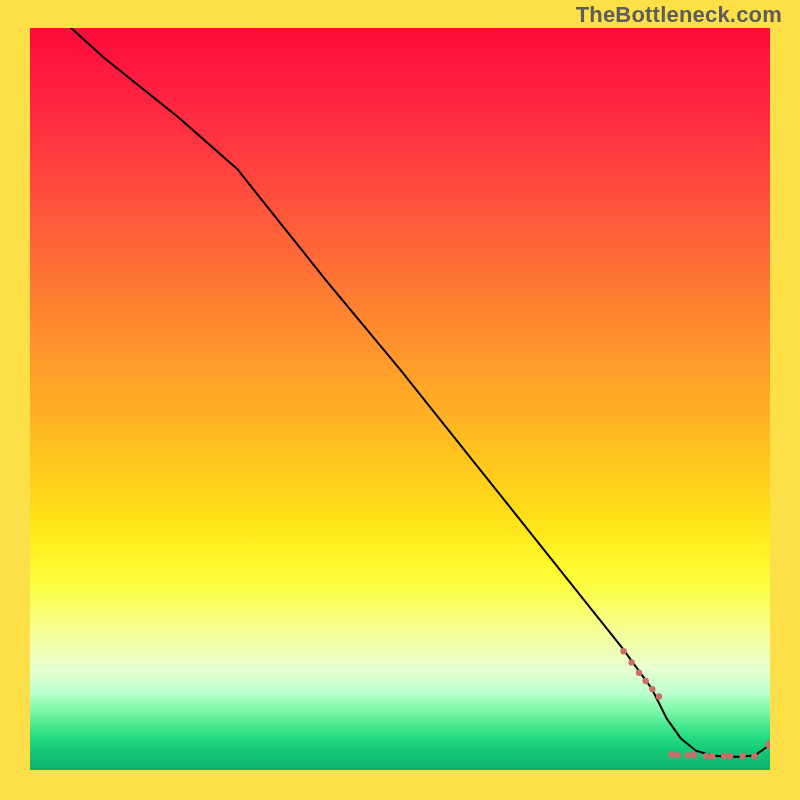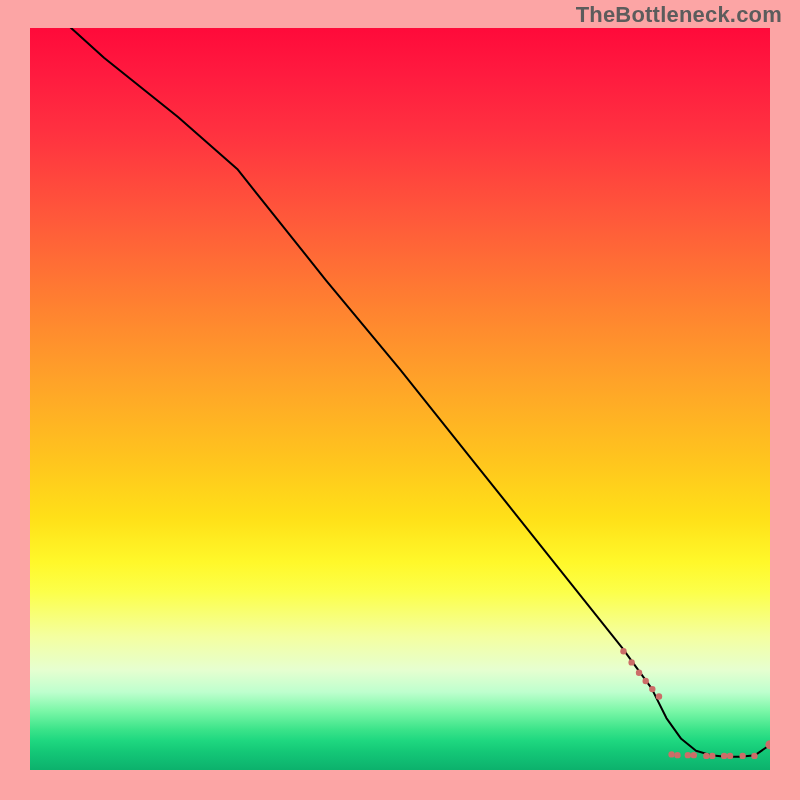--- a/index.html
+++ b/index.html
@@ -8,21 +8,21 @@
     width: 800px;
     height: 800px;
     background: #000;
     overflow: hidden;
     font-family: Arial, Helvetica, sans-serif;
   }
   .frame {
     position: relative;
     width: 800px;
     height: 800px;
-    background: #fca5a5;
+    background: #fde047;
   }
   .watermark {
     position: absolute;
     top: 2px;
     right: 18px;
     color: #5c5c5c;
     font-size: 22px;
     font-weight: 600;
     letter-spacing: 0.2px;
     z-index: 5;

